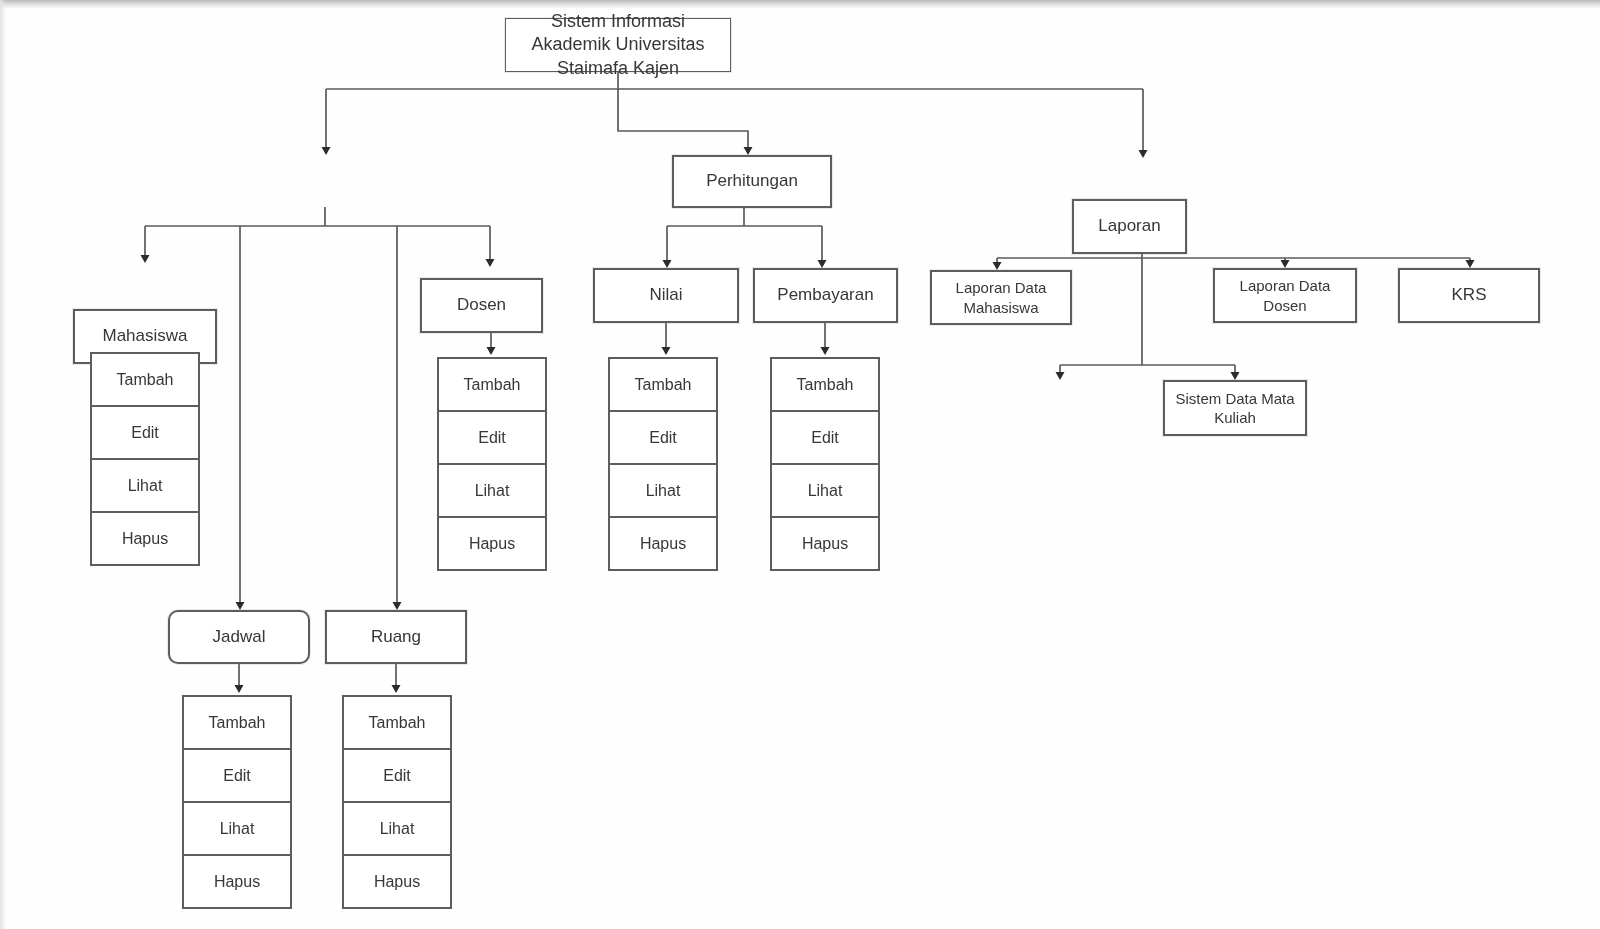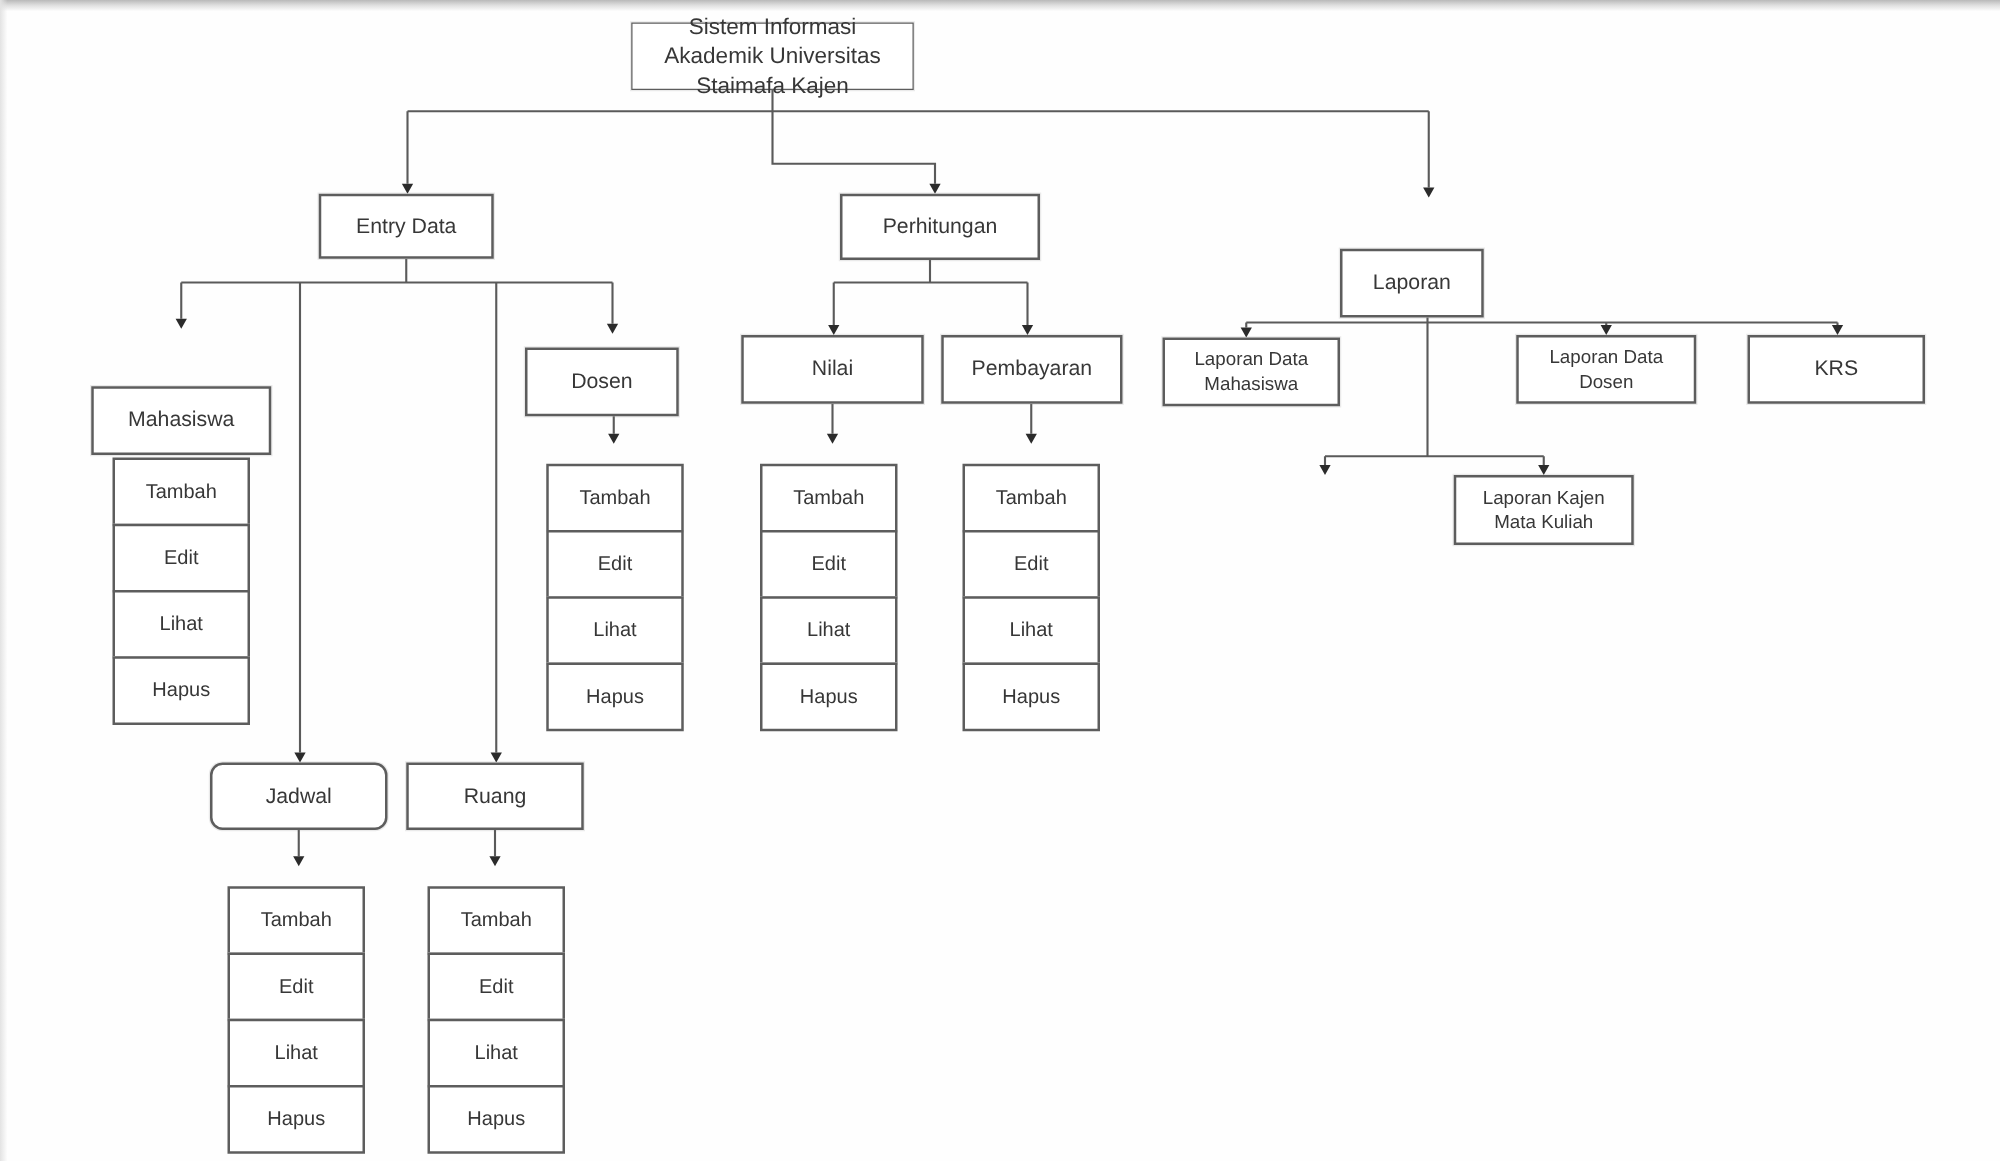--- a/index.html
+++ b/index.html
@@ -63,21 +63,21 @@
     height: 55px;
     border: 2px solid #5d5d5d;
     background: #ffffff;
     color: #373737;
     margin-top: -2px;
     display: flex;
     align-items: center;
     justify-content: center;
     font-size: 16px;
   }
-  .cell:first-child { margin-top: 16px; }
+  .cell:first-child { margin-top: 2px; }
 </style>
 </head>
 <body>
 
 <div class="canvas">
 
   <div class="edge-top"></div>
   <div class="edge-left"></div>
 
   <svg class="connectors" width="1600" height="929" viewBox="0 0 1600 929" stroke="#5a5a5a" stroke-width="1.7" fill="none">
@@ -135,36 +135,35 @@
       <polygon points="486.5,347 495.5,347 491,355"></polygon>
       <polygon points="661.5,347 670.5,347 666,355"></polygon>
       <polygon points="820.5,347 829.5,347 825,355"></polygon>
       <polygon points="234.5,685 243.5,685 239,693"></polygon>
       <polygon points="391.5,685 400.5,685 396,693"></polygon>
     </g>
   </svg>
 
   <div class="node root" style="left:505px; top:18px; width:226px; height:54px;">Sistem Informasi Akademik Universitas Staimafa Kajen</div>
 
-  <div class="node" style="left:255px; top:155px; width:140px; height:52px;">Entry Data</div>
   <div class="node" style="left:672px; top:155px; width:160px; height:53px;">Perhitungan</div>
   <div class="node" style="left:1072px; top:158px; width:115px; height:55px;margin-top:41px;">Laporan</div>
 
   <div class="node" style="left:73px; top:263px; width:144px; height:55px;margin-top:46px;">Mahasiswa</div>
   <div class="node" style="left:420px; top:278px; width:123px; height:55px;">Dosen</div>
   <div class="node" style="left:168px; top:610px; width:142px; height:54px;border-radius:10px;">Jadwal</div>
   <div class="node" style="left:325px; top:610px; width:142px; height:54px;">Ruang</div>
 
   <div class="node" style="left:593px; top:268px; width:146px; height:55px;">Nilai</div>
   <div class="node" style="left:753px; top:268px; width:145px; height:55px;">Pembayaran</div>
 
   <div class="node small" style="left:930px; top:270px; width:142px; height:55px;">Laporan Data Mahasiswa</div>
   <div class="node small" style="left:1213px; top:268px; width:144px; height:55px;">Laporan Data Dosen</div>
   <div class="node" style="left:1398px; top:268px; width:142px; height:55px;">KRS</div>
-  <div class="node small" style="left:1163px; top:380px; width:144px; height:56px;">Laporan Kajen Mata Kuliah</div>
+  <div class="node small" style="left:1163px; top:380px; width:144px; height:56px;">Sistem Data Mata Kuliah</div>
 
   <div class="stack" style="left:90px; top:350px;">
     <div class="cell">Tambah</div>
     <div class="cell">Edit</div>
     <div class="cell">Lihat</div>
     <div class="cell">Hapus</div>
   </div>
 
   <div class="stack" style="left:437px; top:355px;">
     <div class="cell">Tambah</div>

